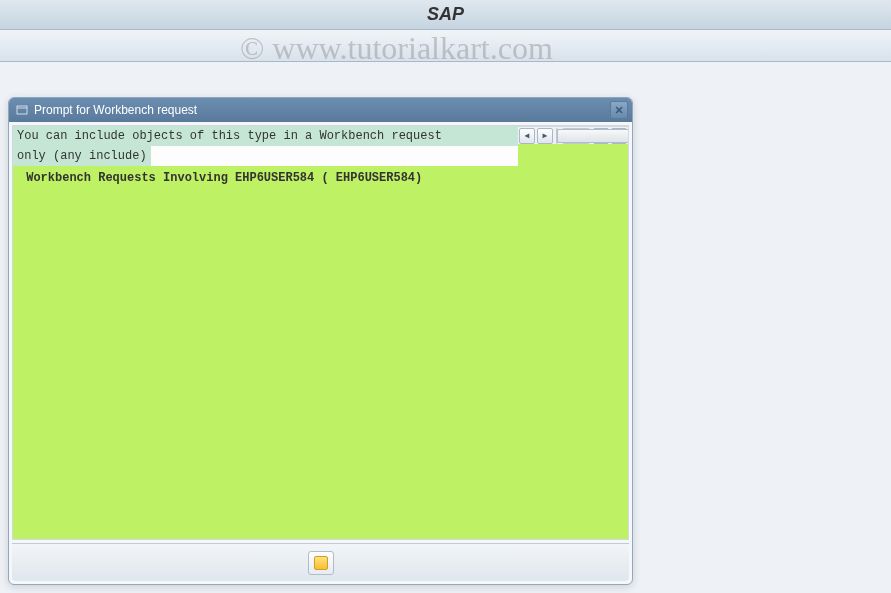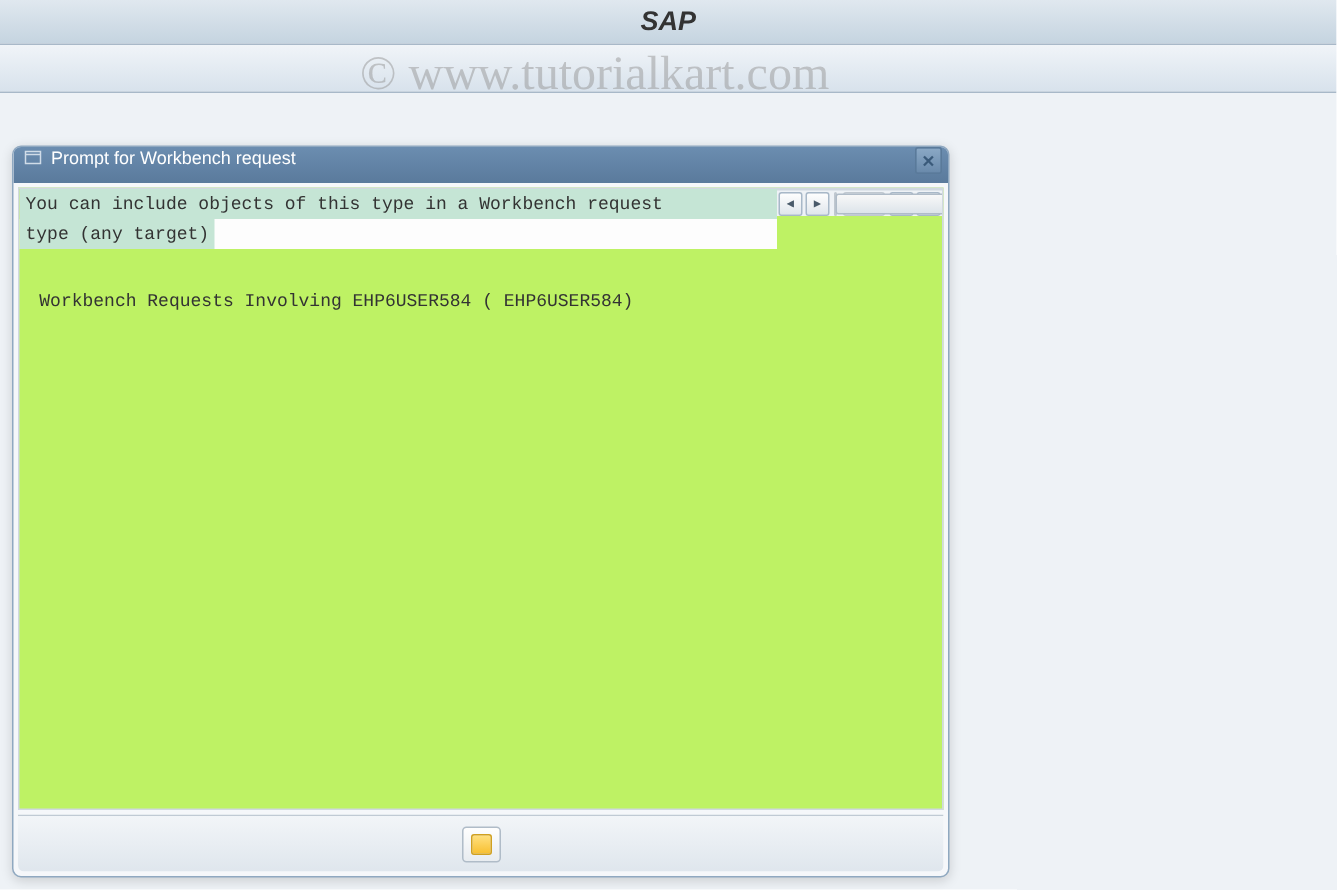--- a/index.html
+++ b/index.html
@@ -58,20 +58,21 @@
       border-radius: 6px;
       box-shadow: 0 2px 8px rgba(0,0,0,0.15);
       display: flex;
       flex-direction: column;
       overflow: hidden;
     }
     .dialog-titlebar {
       background: linear-gradient(to bottom, #6b8db0 0%, #5a7a9c 100%);
       height: 24px;
       display: flex;
+      align-items: center;
       padding: 0 4px 0 6px;
       color: #fff;
       font-size: 12px;
     }
     .dialog-icon {
       width: 14px;
       height: 14px;
       margin-right: 5px;
       display: inline-flex;
       align-items: center;
@@ -128,22 +129,23 @@
       padding: 2px 4px;
       line-height: 16px;
       display: inline-block;
       white-space: pre;
     }
     .info-line2-wrap {
       background: #fdfdfd;
     }
     .body-text {
       padding: 2px 6px;
-      margin-top: 26px;
+      margin-top: 3px;
       white-space: pre;
+      font-weight: bold;
     }
     .scrollbar-row {
       height: 18px;
       background: #eef2f6;
       display: flex;
       align-items: center;
       border-top: 1px solid #d0d8e0;
     }
     .scroll-btn {
       width: 16px;
@@ -244,21 +246,21 @@
           </svg>
       </span>
       <span class="dialog-title">Prompt for Workbench request</span>
       <div class="dialog-close">
         <span>✕</span>
       </div>
     </div>
     <div class="dialog-body">
       <div class="dialog-content">
         <div class="info-line">You can include objects of this type in a Workbench request</div>
-        <div class="info-line2-wrap"><span class="info-line2">type (any target)</span></div>
+        <div class="info-line2-wrap"><span class="info-line2">only (any include)</span></div>
         <div class="body-text"> Workbench Requests Involving EHP6USER584 ( EHP6USER584)</div>
       </div>
       <div class="scrollbar-row">
         <div class="scroll-btn">
           <span>◀</span>
         </div>
         <div class="scroll-btn">
           <span>▶</span>
         </div>
         <div class="scroll-track">

